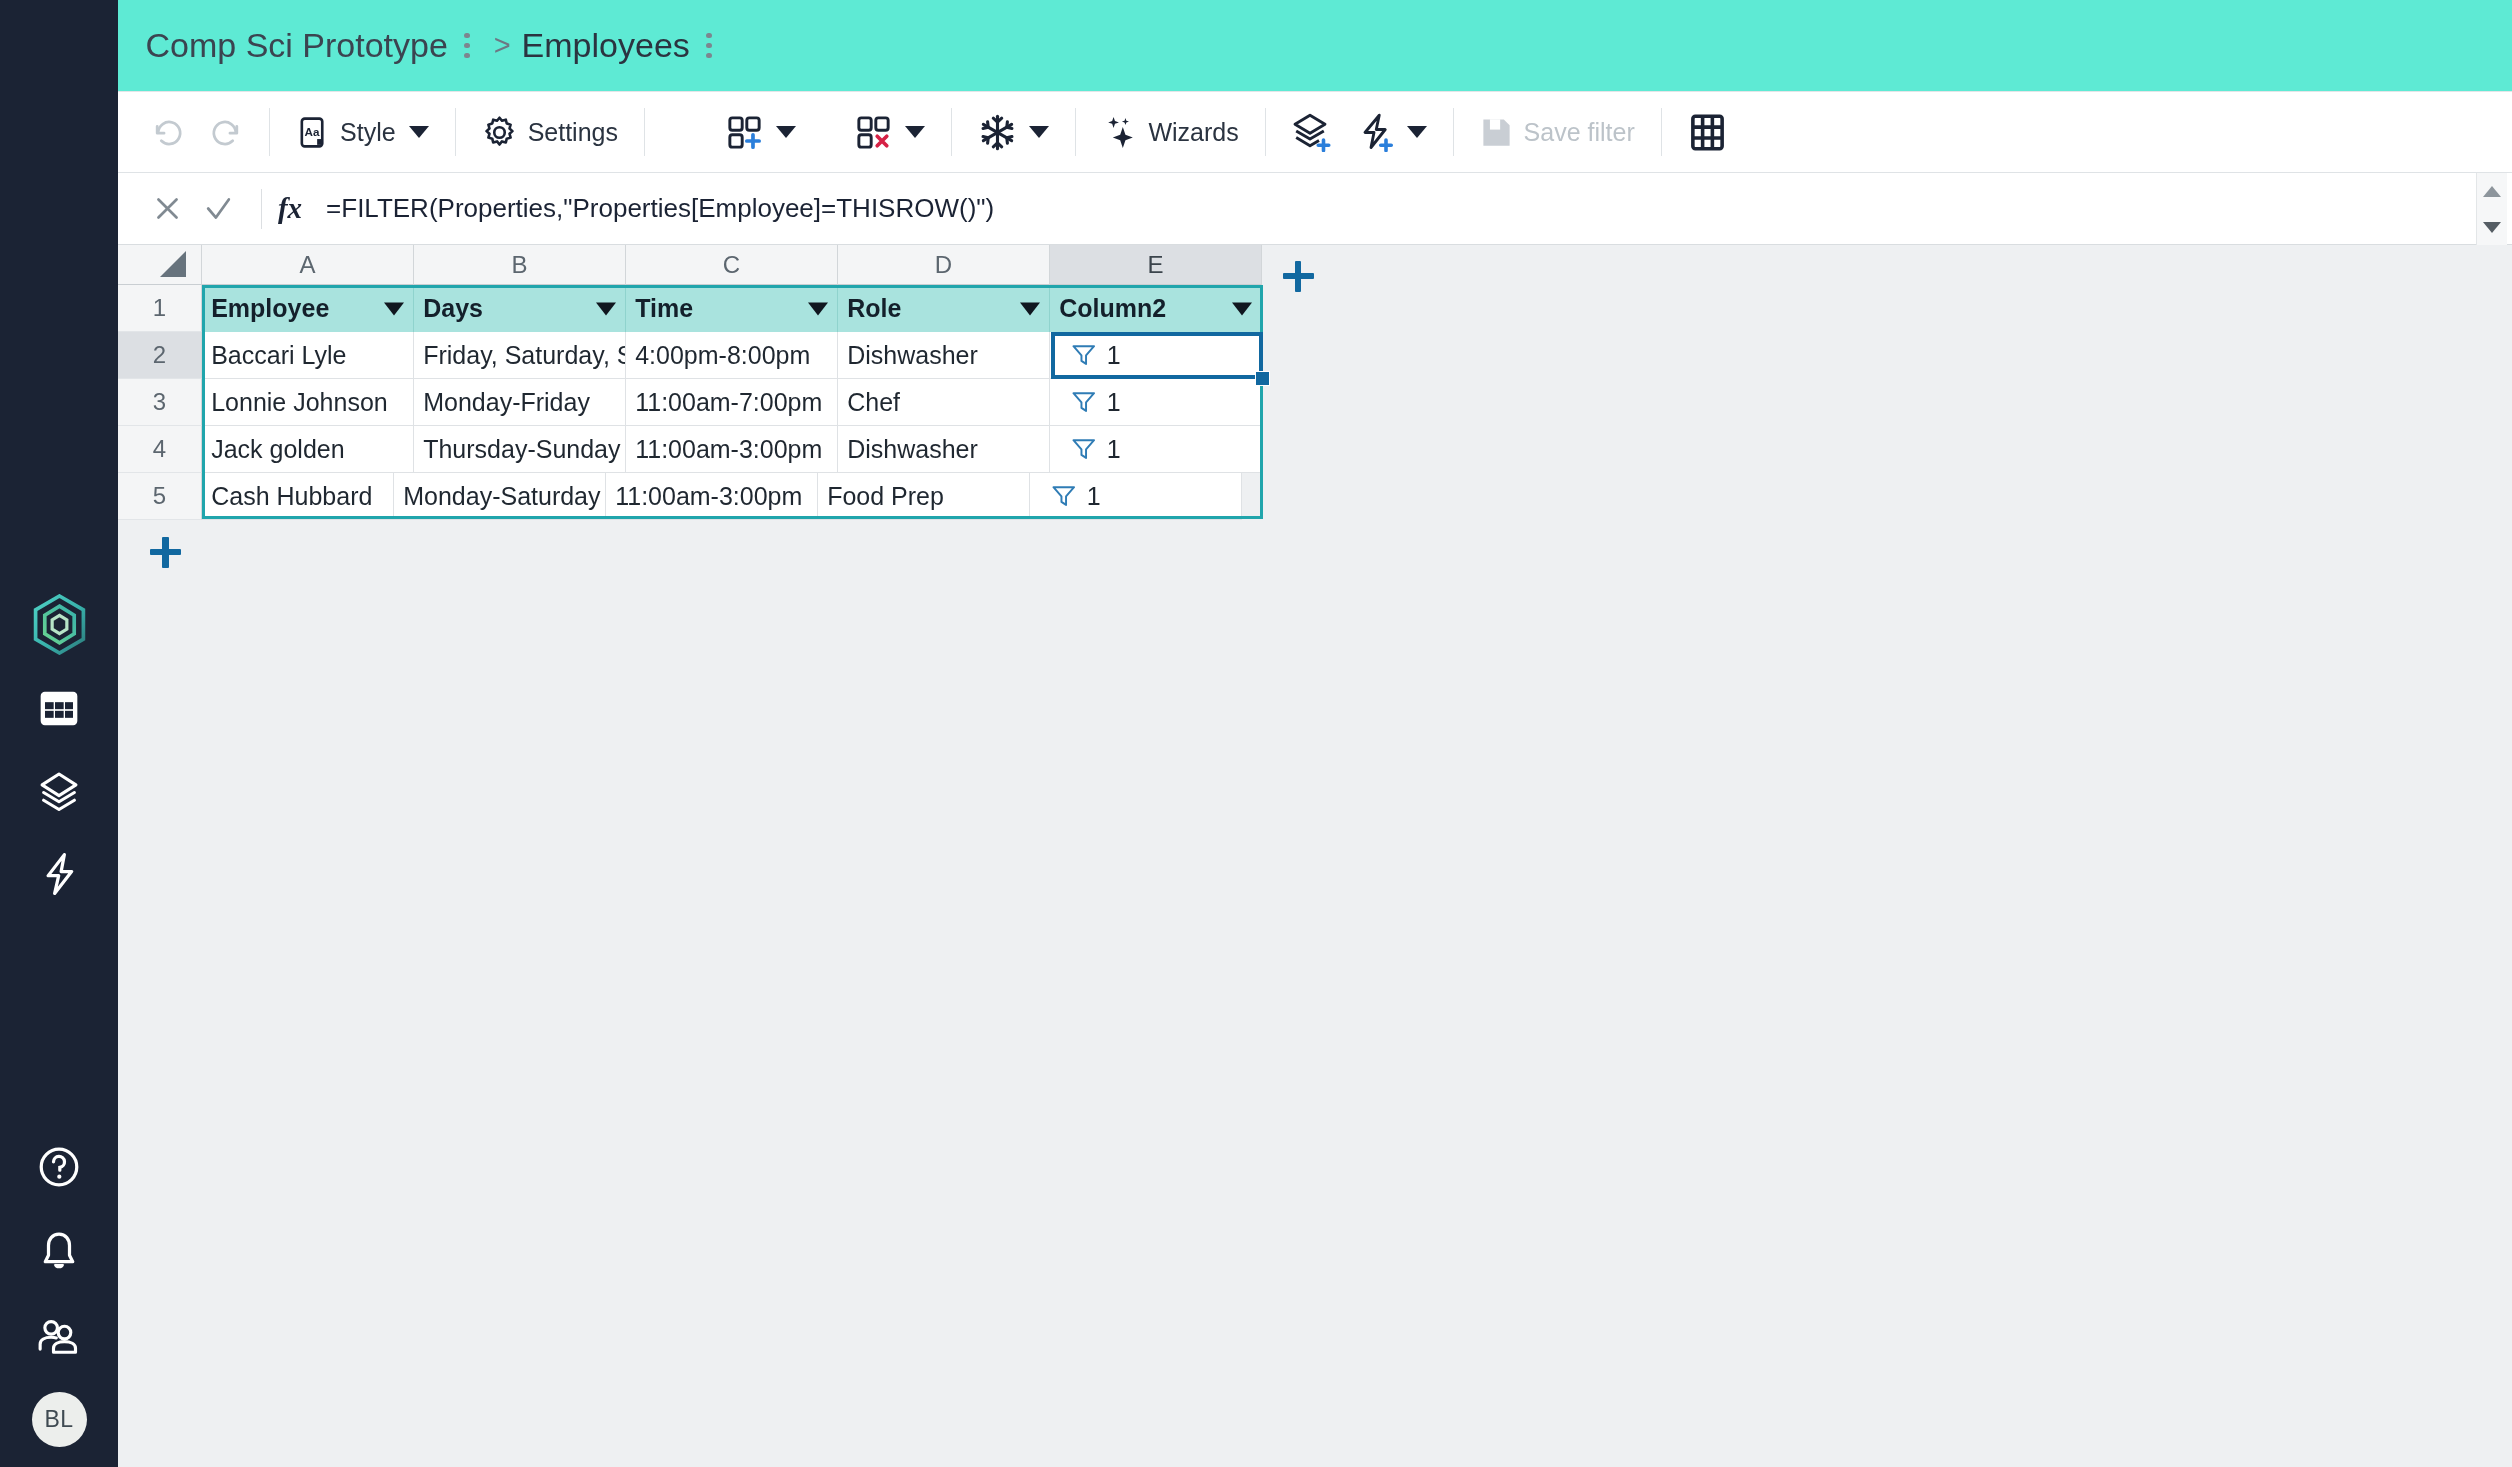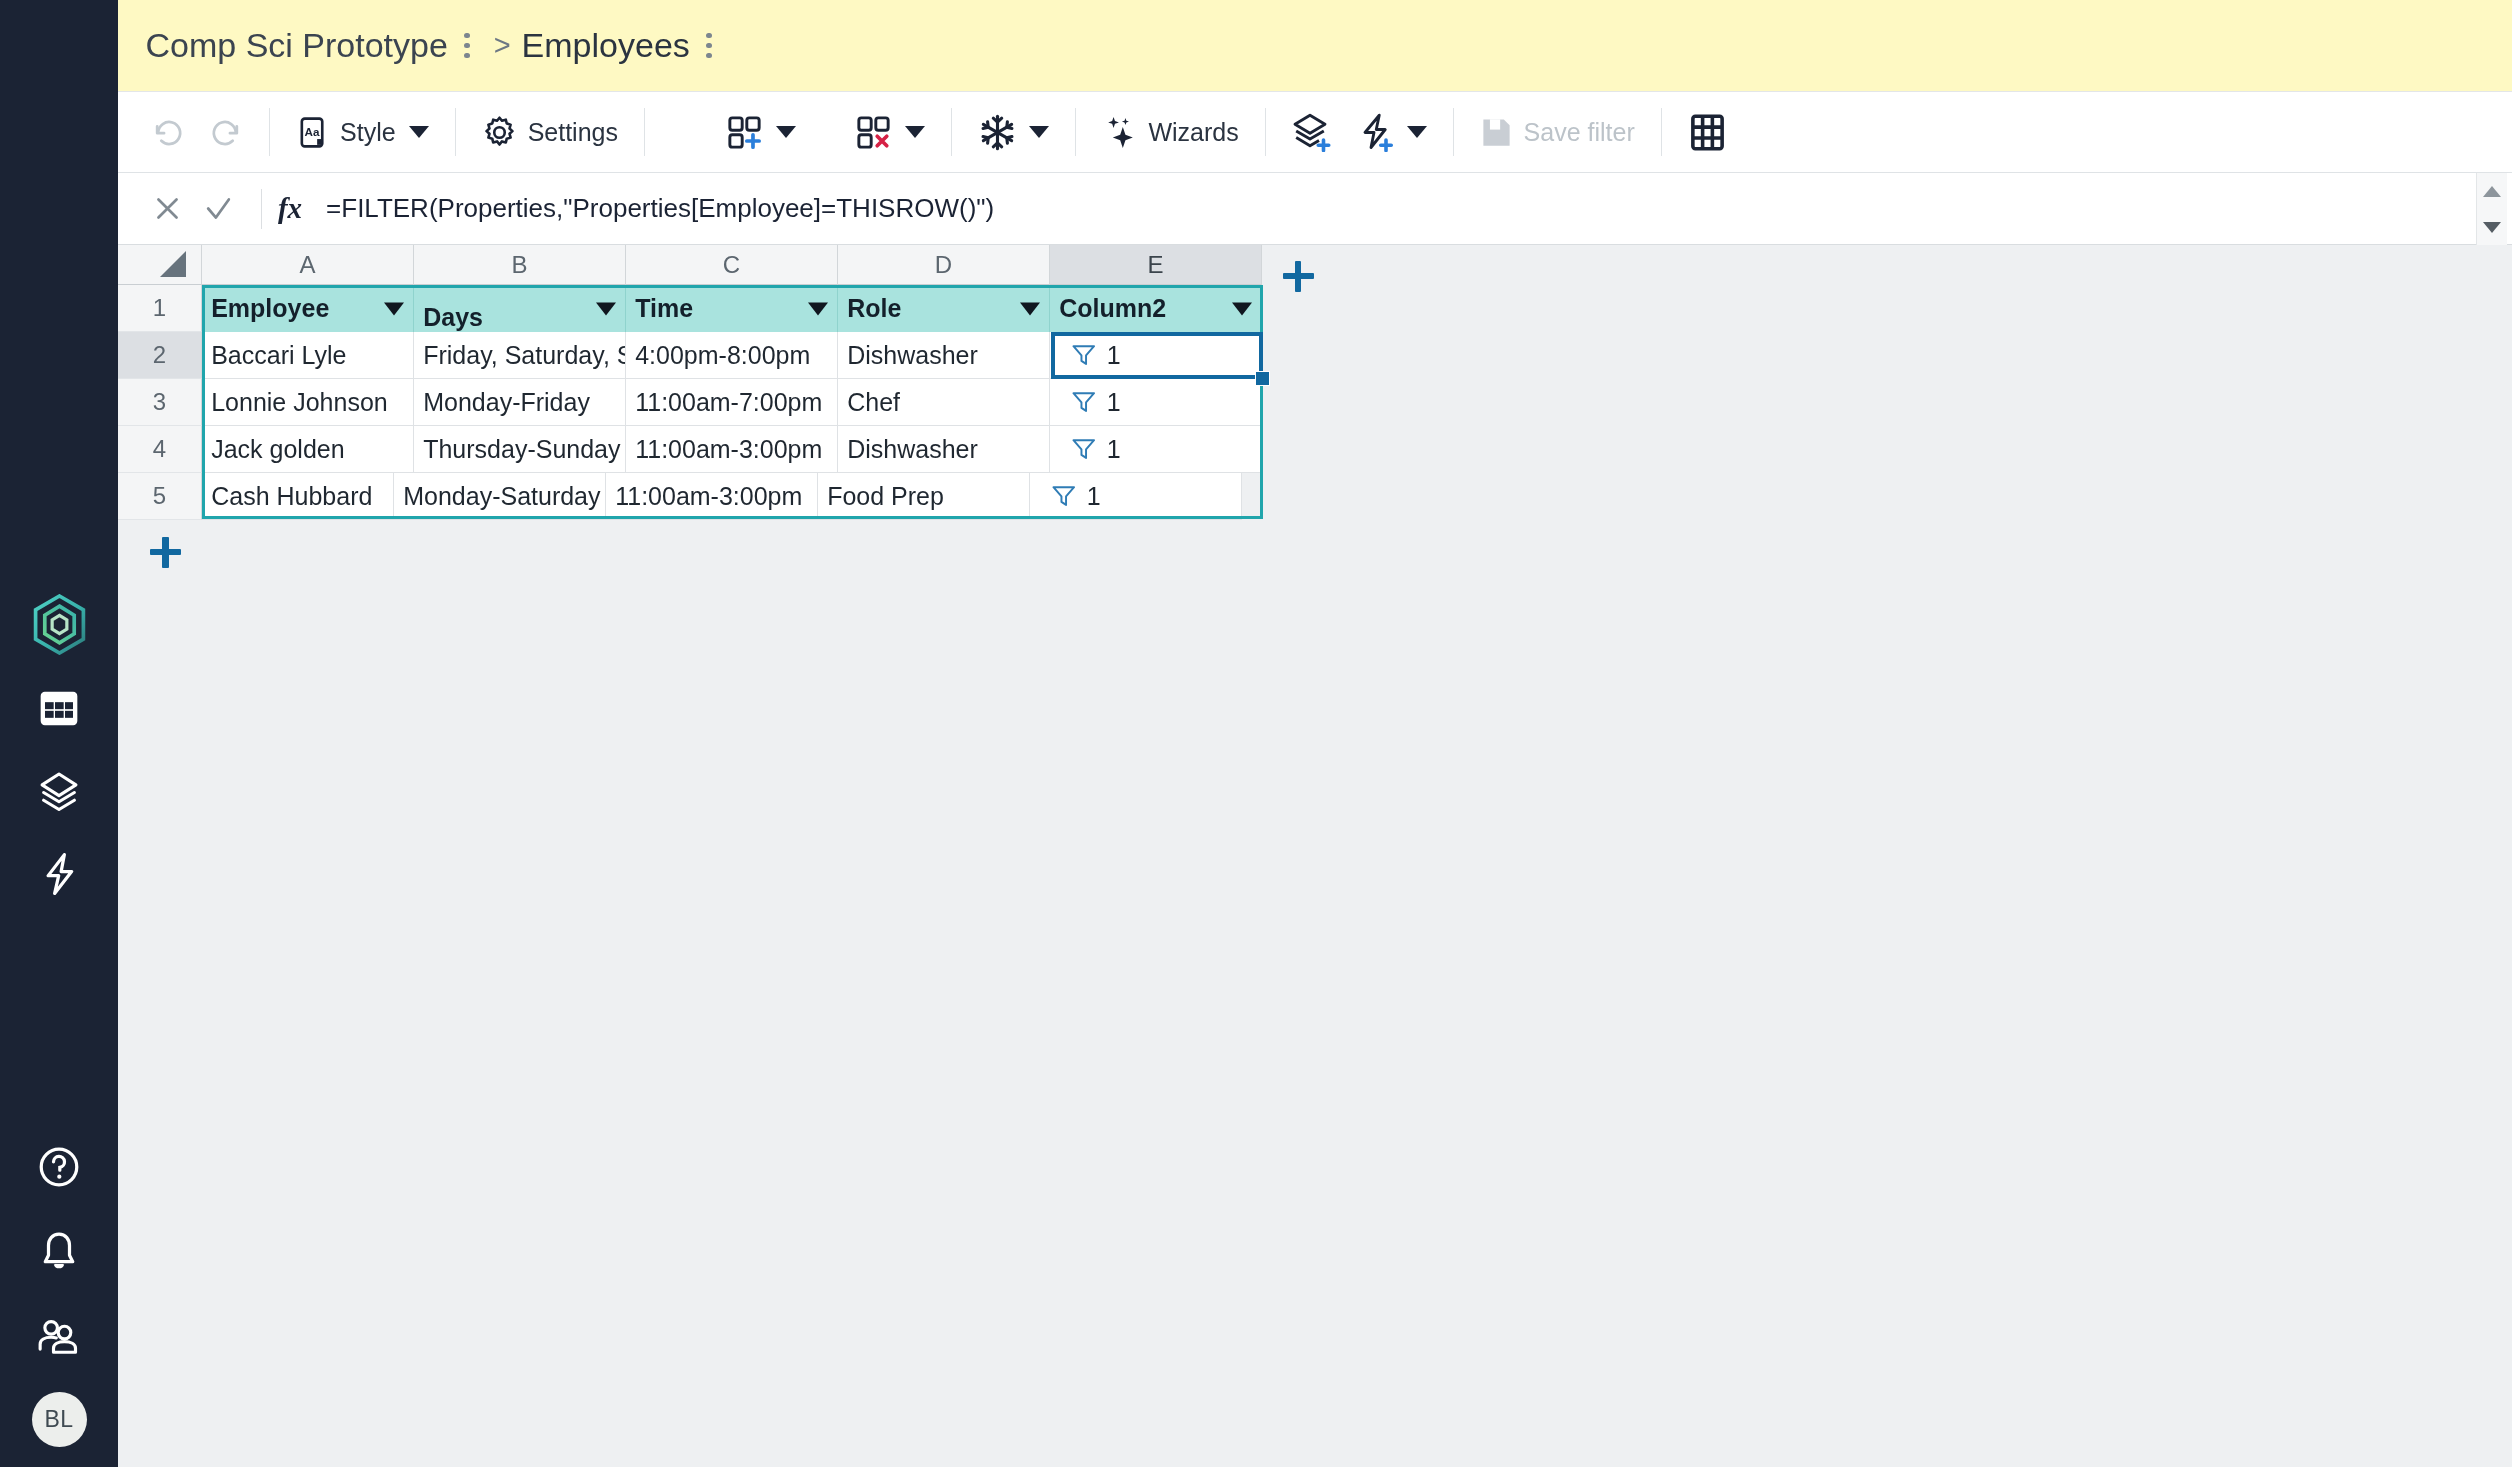--- a/index.html
+++ b/index.html
@@ -64,21 +64,21 @@
     flex: 1;
     display: flex;
     flex-direction: column;
     background: #eef0f2;
     min-width: 0;
   }
 
   
   .titlebar {
     height: 92px;
-    background: #fef9c3;
+    background: #5eead4;
     border-bottom: 0.9px solid #e3e6e8;
     display: flex;
     align-items: center;
     padding: 0 26px 0 27.5px;
     position: relative;
   }
   .crumb-main {
     font-size: 34px;
     color: #3b4450;
     font-weight: 400;
@@ -564,21 +564,21 @@
             <div class="colhead" style="width: 212px;">C</div>
             <div class="colhead" style="width: 212px;">D</div>
             <div class="colhead selected" style="width: 212px;">E</div>
           </div>
           <div class="gridrow">
             <div class="rowhead" style="height: 47px;">1</div>
             <div class="cell hdrcell" style="width: 212px; height: 47px;">
               <span>Employee</span>
               <span class="hdr-caret"></span>
             </div>
-            <div class="cell hdrcell" style="width: 212px; height: 47px; align-items: flex-end;">
+            <div class="cell hdrcell" style="width: 212px; height: 47px;">
               <span>Days</span>
               <span class="hdr-caret"></span>
             </div>
             <div class="cell hdrcell" style="width: 212px; height: 47px;">
               <span>Time</span>
               <span class="hdr-caret"></span>
             </div>
             <div class="cell hdrcell" style="width: 212px; height: 47px;">
               <span>Role</span>
               <span class="hdr-caret"></span>

